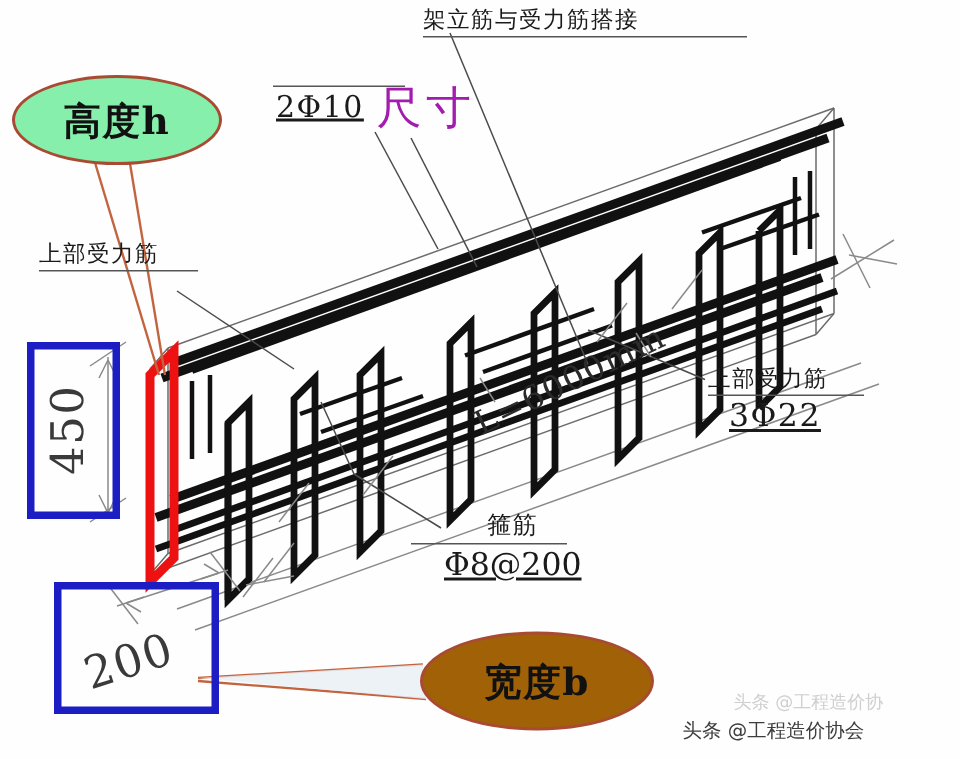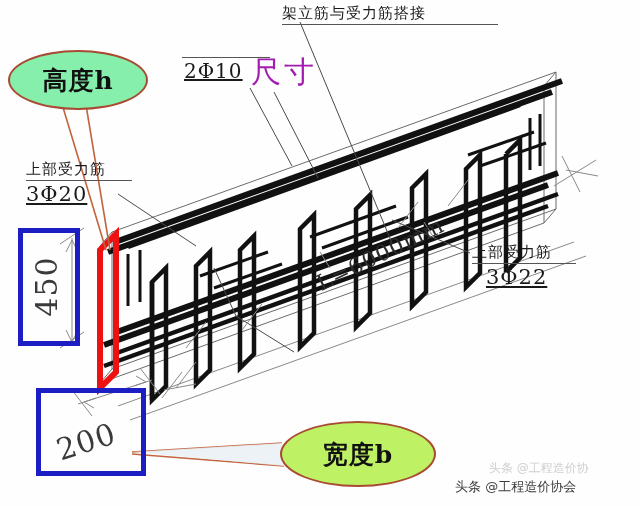--- a/index.html
+++ b/index.html
@@ -70,21 +70,21 @@
   #box-b{left:36px;top:388px;width:110px;height:88px;}
 
   
   .callout{
     position:absolute;display:flex;align-items:center;justify-content:center;
     border:2px solid #a94a32;border-radius:50%;
     font-family:"DejaVu Serif","Liberation Serif",serif;
     font-weight:bold;color:#111;
   }
   #call-h{left:8px;top:50px;width:136px;height:56px;background:#86efac;font-size:25px;letter-spacing:1px;}
-  #call-b{left:280px;top:421px;width:152px;height:62px;background:#bef264;font-size:25px;letter-spacing:1px;}
+  #call-b{left:280px;top:421px;width:152px;height:62px;background:#a16207;font-size:25px;letter-spacing:1px;}
 
   
   #watermark{
     position:absolute;left:455px;top:478px;
     font-family:"DejaVu Sans","Liberation Sans",sans-serif;
     font-size:13px;color:#3d3d3d;letter-spacing:0px;white-space:nowrap;
   }
   #watermark-ghost{
     position:absolute;left:489px;top:460px;
     font-family:"DejaVu Sans","Liberation Sans",sans-serif;
@@ -256,29 +256,33 @@
   <div class="anno" id="lbl-jialijin">
     <div class="rule"></div>
     <div class="num">2Φ10</div>
   </div>
 
   <div class="anno" id="lbl-chicun">尺寸</div>
 
   <div class="anno" id="lbl-shangbu">
     <div class="cn">上部受力筋</div>
     <div class="rule"></div>
-    <div class="num">3Φ20</div>
   </div>
 
   <div class="anno" id="lbl-xiabu">
     <div class="cn">上部受力筋</div>
     <div class="rule"></div>
     <div class="num">3Φ22</div>
   </div>
 
+  <div class="anno" id="lbl-guijin">
+    <div class="cn ctr">箍筋</div>
+    <div class="rule"></div>
+    <div class="num ctr">Φ8@200</div>
+  </div>
 
   <div id="lbl-length">L=6000mm</div>
 
   <div class="callout" id="call-h">高度h</div>
   <div class="callout" id="call-b">宽度b</div>
 
   <div id="watermark-ghost">头条 @工程造价协</div>
   <div id="watermark">头条 @工程造价协会</div>
 
 </div>

